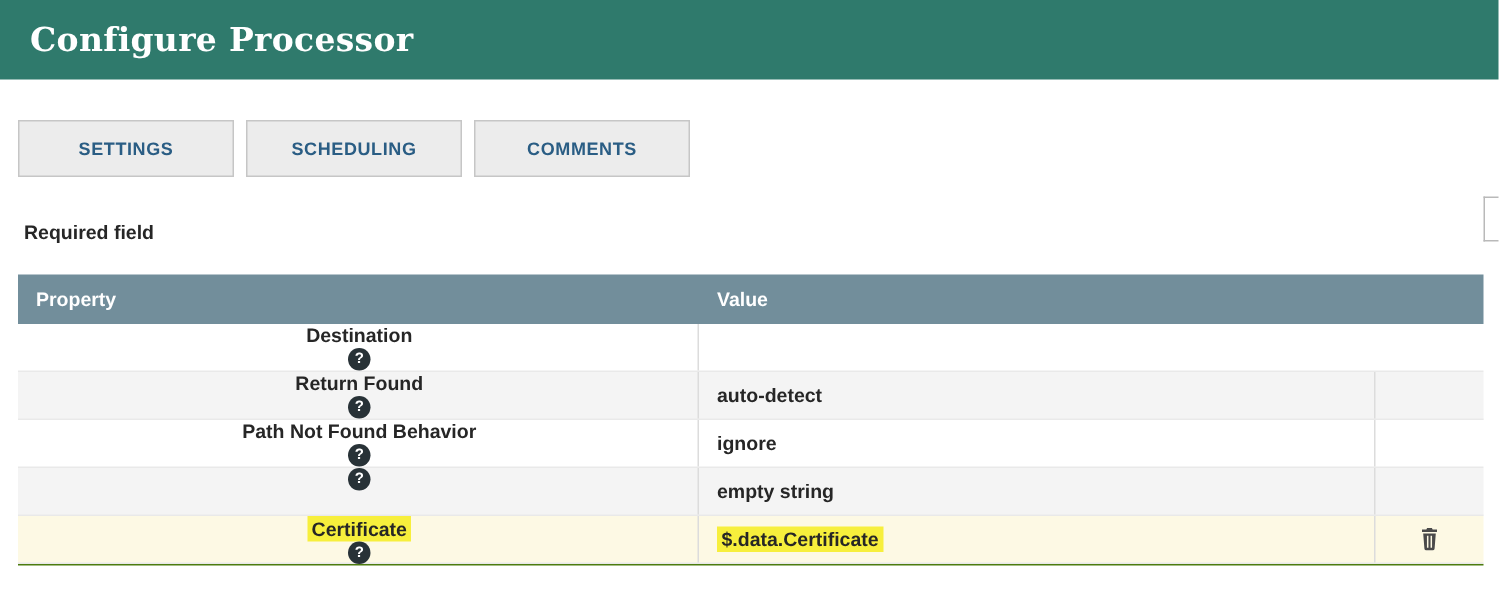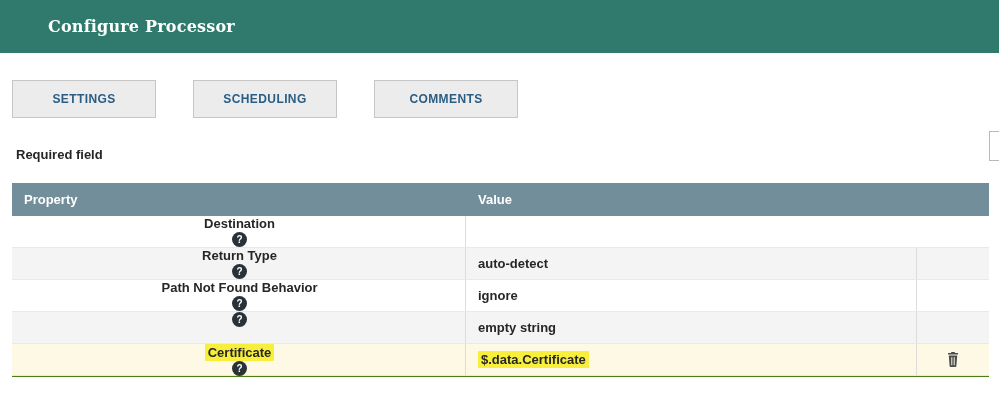--- a/index.html
+++ b/index.html
@@ -17,33 +17,31 @@
     top: 0; left: 0; right: 0;
     height: 53px;
     background: #2f7a6c;
     display: flex;
     align-items: center;
     padding-left: 20px;
   }
   .dialog-title {
     font-family: "DejaVu Serif", serif;
     font-weight: bold;
-    font-size: 16px;
+    font-size: 22px;
     color: #ffffff;
     letter-spacing: 0.2px;
-    margin-left: 28px;
   }
 
   
   .tab-strip {
     position: absolute;
     top: 80px; left: 12px;
     display: flex;
     align-items: flex-start;
-    gap: 29px;
   }
   .tab {
     width: 144px;
     height: 38px;
     margin-right: 8px;
     background: #ececec;
     border: 1px solid #c6c6c6;
     display: flex;
     align-items: center;
     justify-content: center;
@@ -199,21 +197,21 @@
   <div class="table-row">
     <div class="cell-property">
       <span>Destination</span>
       <span class="help-icon">?</span>
     </div>
     <div class="cell-actions"></div>
   </div>
 
   <div class="table-row alt">
     <div class="cell-property">
-      <span>Return Type</span>
+      <span>Return Found</span>
       <span class="help-icon">?</span>
     </div>
     <div class="cell-value">
       <span>auto-detect</span>
     </div>
     <div class="cell-actions"></div>
   </div>
 
   <div class="table-row">
     <div class="cell-property">

